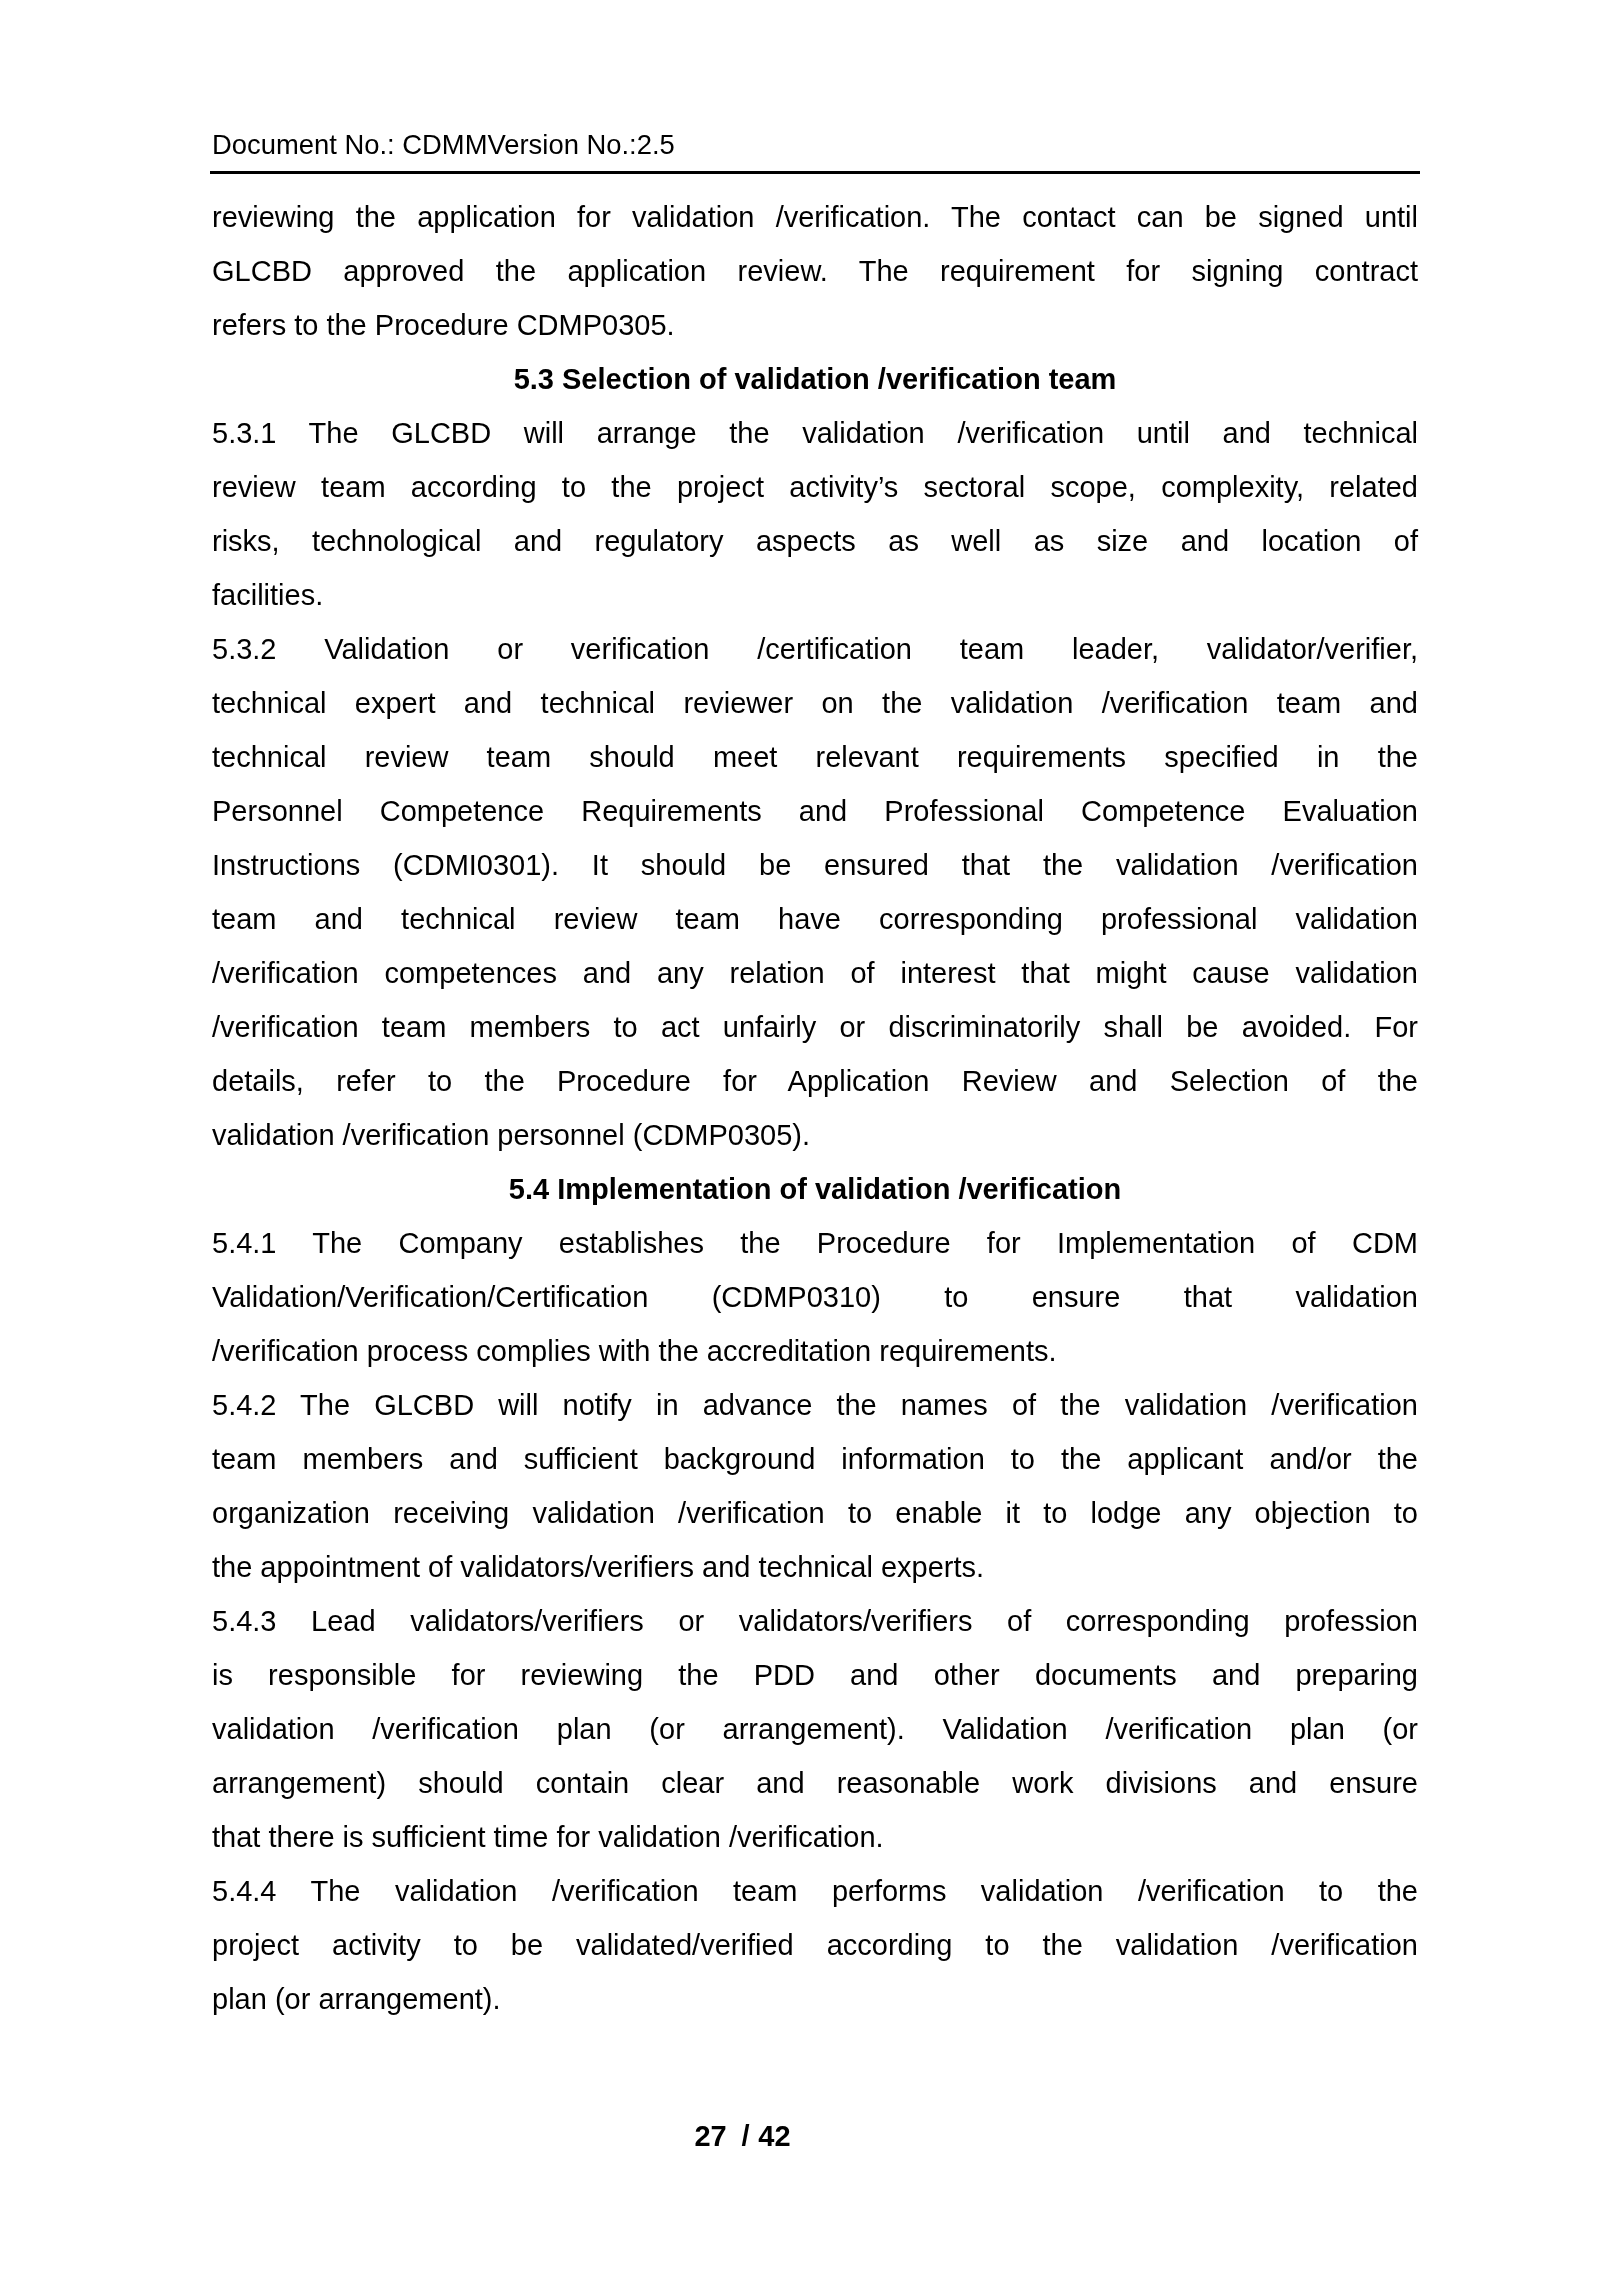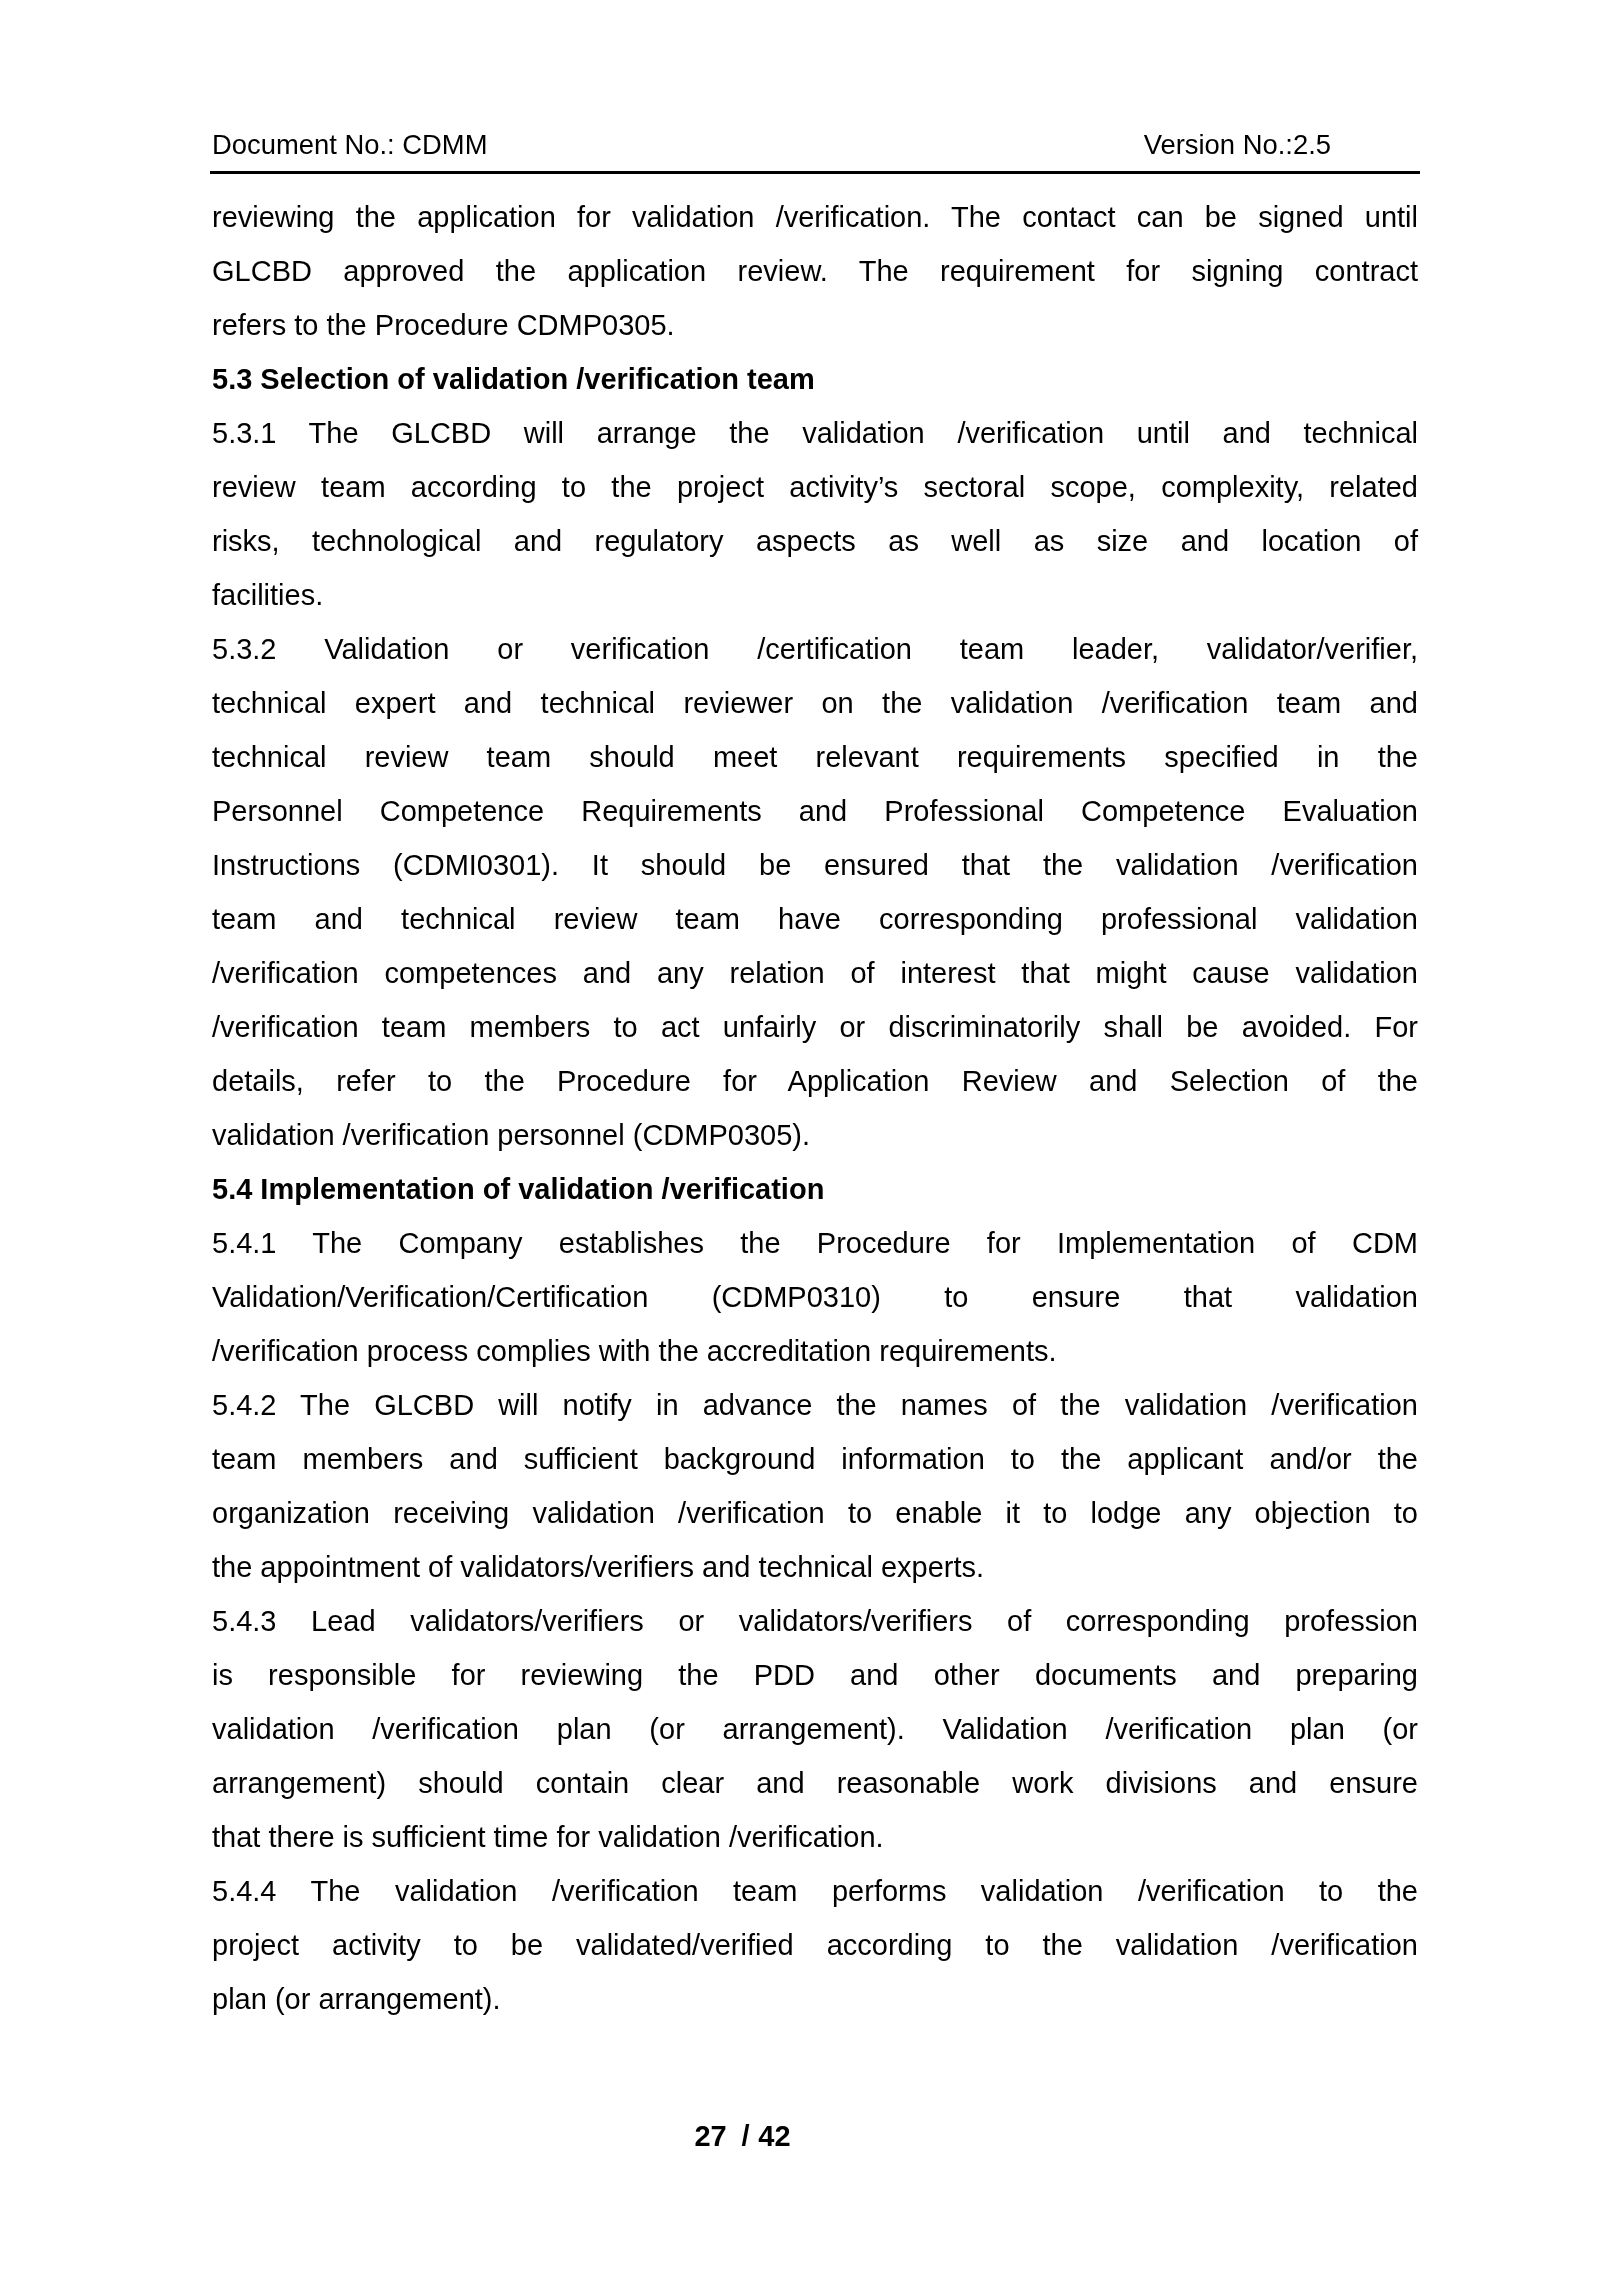--- a/index.html
+++ b/index.html
@@ -12,21 +12,21 @@
     color: #000000;
     font-family: "Liberation Sans", "DejaVu Sans", sans-serif;
     overflow: hidden;
   }
   .header {
     position: absolute;
     top: 128px;
     left: 212px;
     width: 1208px;
     display: flex;
-    justify-content: space-between;
+    justify-content: flex-start;
     font-size: 27.4px;
     line-height: 33px;
     white-space: nowrap;
   }
   .header .hdr-right { padding-right: 89px; }
   .header-rule {
     position: absolute;
     top: 171px;
     left: 210px;
     width: 1210px;
@@ -41,21 +41,21 @@
     font-size: 29px;
     line-height: 54px;
   }
   .ln { width: 100%; white-space: normal; }
   .j {
     text-align: justify;
     -moz-text-align-last: justify;
     text-align-last: justify;
   }
   .e { text-align: left; }
-  .h { text-align: left; font-weight: bold; }
+  .h { text-align: center; font-weight: bold; }
   .footer {
     position: absolute;
     top: 2115px;
     left: 0;
     width: 1411px;
     text-align: center;
     font-size: 29px;
     font-weight: bold;
     line-height: 43px;
   }

